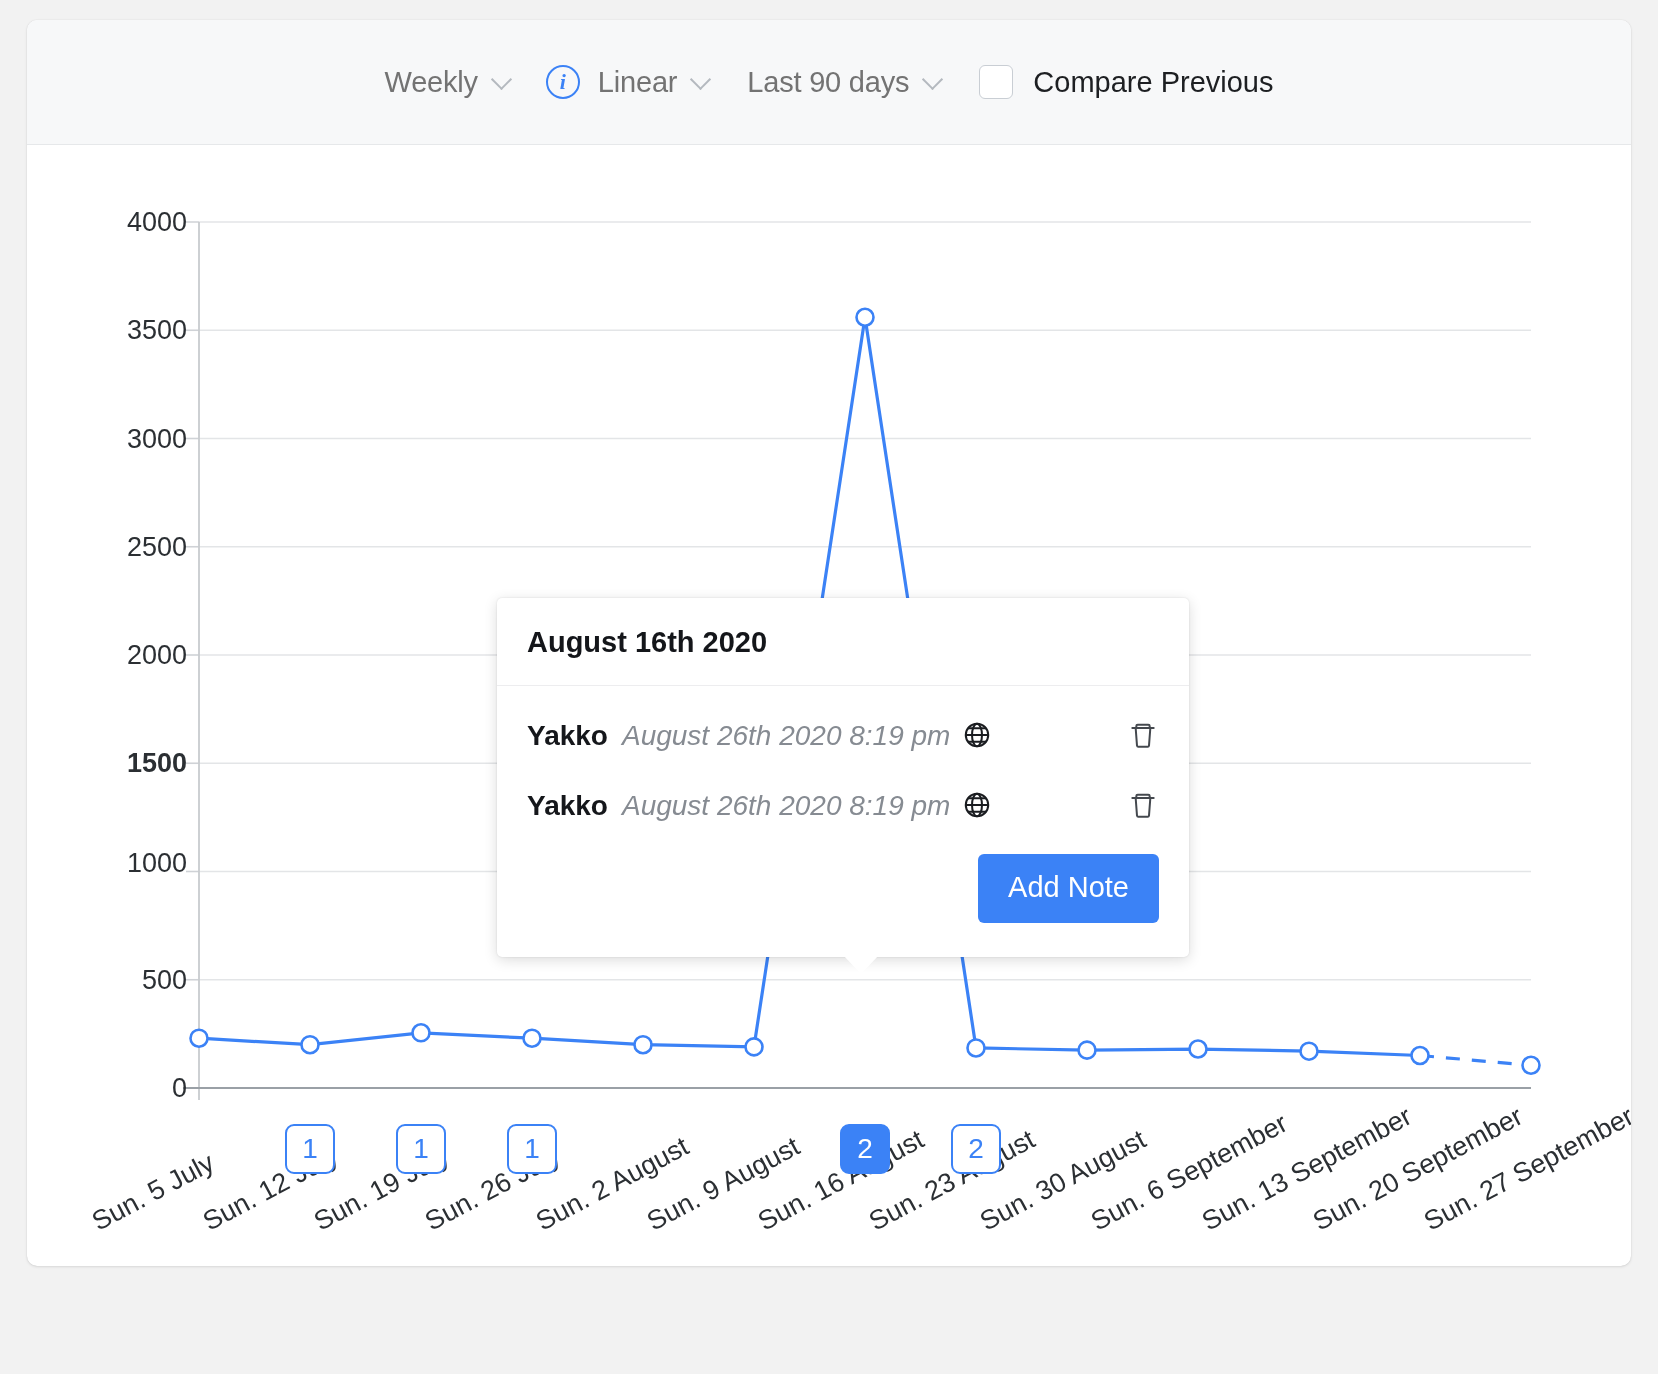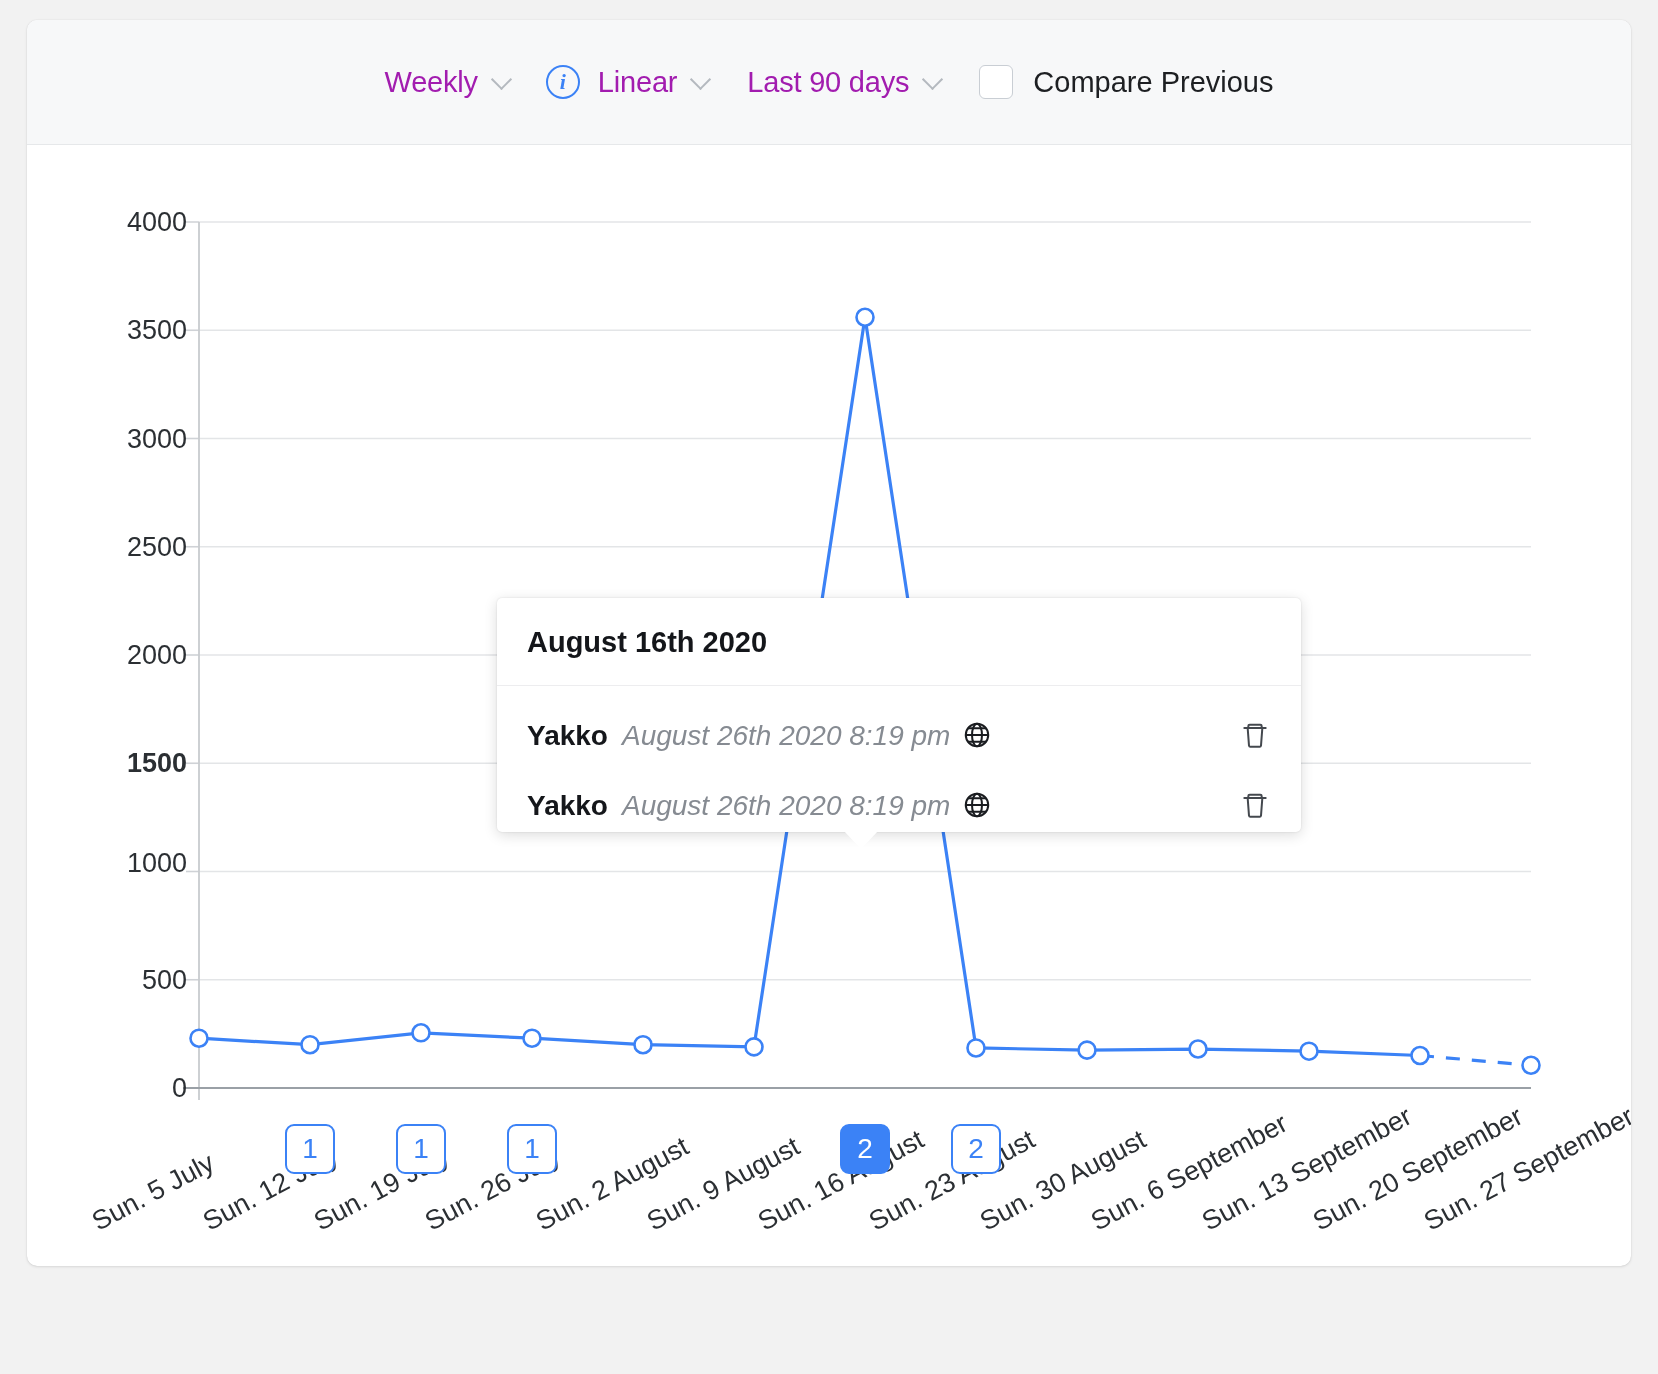--- a/index.html
+++ b/index.html
@@ -20,21 +20,21 @@
   
   .toolbar {
     position:absolute; left:0; top:0; width:100%; height:124px;
     background:#f7f8f9;
     border-bottom:1px solid #e6e8ea;
     display:flex; align-items:center; justify-content:center;
     gap:0px;
   }
   .tb-item {
     display:flex; align-items:center;
-    font-size:29px; color:#a21caf; font-weight:500;
+    font-size:29px; color:#737373; font-weight:500;
     cursor:pointer; white-space:nowrap;
   }
   .tb-item .lbl { letter-spacing:-0.2px; }
   .chev {
     display:inline-block; width:22px; height:22px; margin-left:14px;
     position:relative; top:-2px;
   }
   .chev::before{
     content:""; position:absolute; left:2px; top:3px;
     width:13px; height:13px;
@@ -95,21 +95,21 @@
     background:#fff; color:#3b82f6;
     display:flex; align-items:center; justify-content:center;
     font-size:28px; font-weight:500;
     box-sizing:border-box; cursor:pointer;
   }
   .badge.filled { background:#3b82f6; color:#fff; border-color:#3b82f6; }
   
   .popup {
     position:absolute;
     left:470px; top:578px;
-    width:804px;
+    width:692px;
     background:#ffffff;
     border-radius:5px;
     box-shadow:0 3px 14px rgba(0,0,0,.14), 0 0 2px rgba(0,0,0,.12);
     z-index:40;
   }
   .popup-header {
     padding:28px 30px 26px 30px;
     border-bottom:1px solid #ededef;
     font-size:29px; font-weight:700; color:#14161a;
   }
@@ -281,16 +281,19 @@
             <span class="trash-btn">
               <svg width="32" height="32" viewBox="0 0 24 24" fill="none" stroke="#44484e" stroke-width="1.5" stroke-linecap="round" stroke-linejoin="round">
                 <polyline points="4,6 20,6"></polyline>
                 <path d="M7 6V4.5a1 1 0 0 1 1-1h8a1 1 0 0 1 1 1V6"></path>
                 <path d="M6.5 6l1 13.2a1 1 0 0 0 1 .8h7a1 1 0 0 0 1-.8L17.5 6"></path>
               </svg>
             </span>
           </div>
         </div>
       </div>
+    <div class="popup-footer">
+      <div class="add-note-btn">Add Note</div>
+    </div>
     <div class="popup-arrow"></div>
   </div>
 
 </div>
 
 </body></html>

